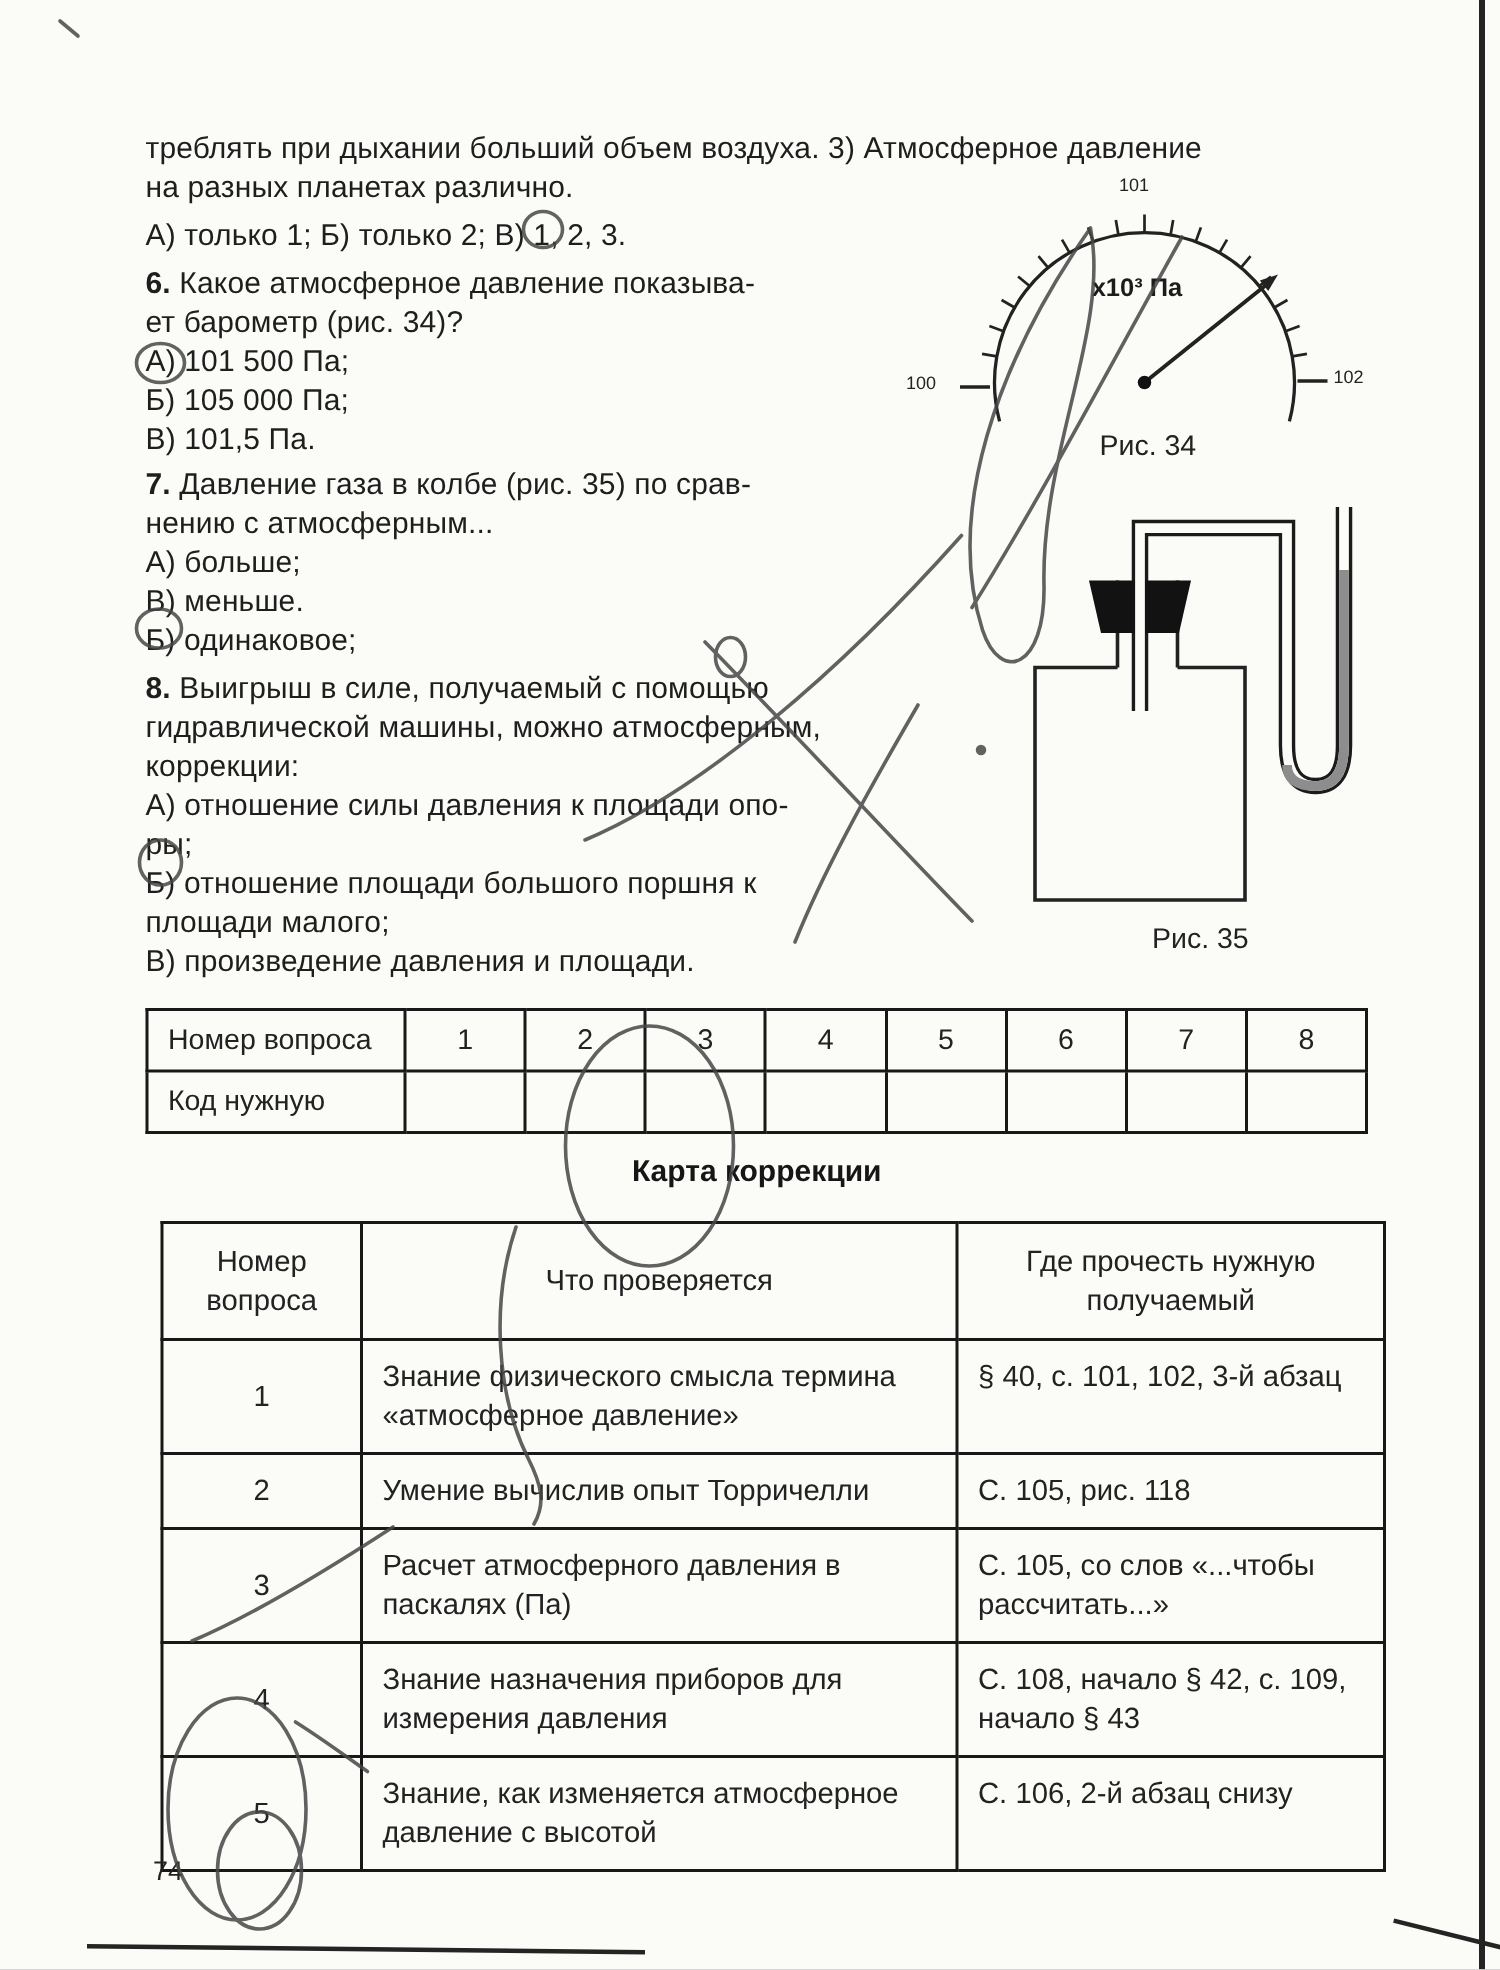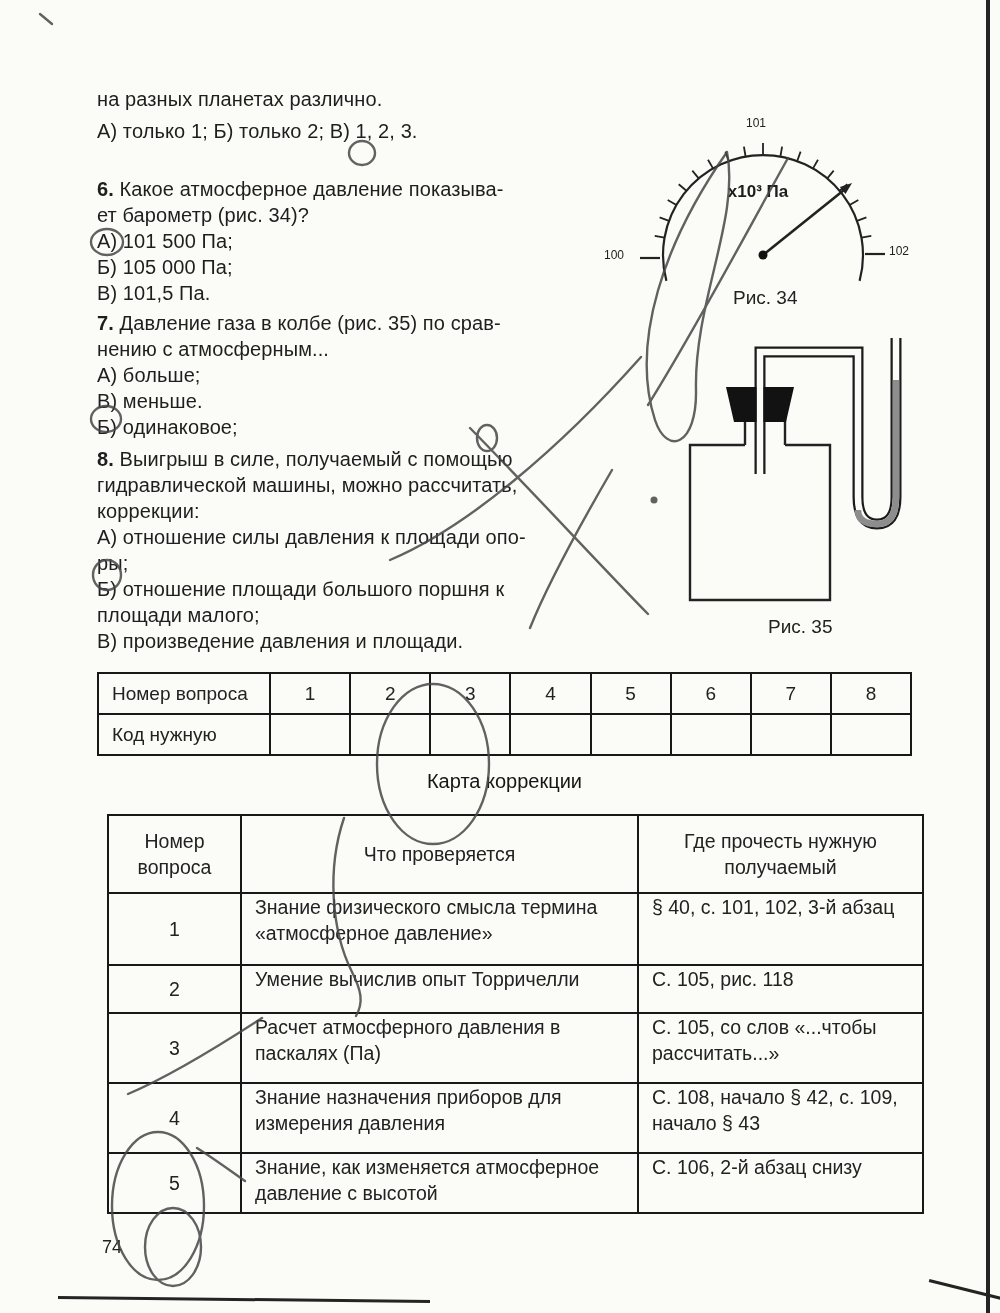--- a/index.html
+++ b/index.html
@@ -12,33 +12,34 @@
   .qnum{font-weight:bold}
   .figlabel{position:absolute;font-size:12px;color:#222}
   .figcaption{position:absolute;font-size:19px;color:#222}
   table{border-collapse:collapse;table-layout:fixed;position:absolute;background:transparent}
   .anstable{width:815px}
   .anstable td{border:2px solid #181818;height:41px;font-size:19px;text-align:center;color:#222;padding:0}
   .anstable td.lbl{text-align:left;padding-left:13px}
   .corrtable{width:815px}
   .corrtable th,.corrtable td{border:2px solid #181818;font-size:19.5px;line-height:26px;color:#222;font-weight:normal}
   .corrtable th{text-align:center;vertical-align:middle;height:78px;padding:4px 12px}
-  .corrtable td{vertical-align:top;padding:0 13px;text-align:left}
+  .corrtable td{vertical-align:top;padding:11px 13px;text-align:left}
   .corrtable td.num{text-align:center;vertical-align:middle;padding:0}
-  .map-title{position:absolute;font-weight:normal;font-size:20px;text-align:center;color:#161616}
+  .map-title{position:absolute;font-weight:bold;font-size:20px;text-align:center;color:#161616}
   .page-num{position:absolute;font-size:18px;color:#222}
   .pen{position:absolute;left:0;top:0;pointer-events:none;z-index:6}
   .edge{position:absolute;background:#242424}
 </style>
 </head>
 <body>
 
 <div class="page">
 
   <div class="abs body-text" style="left:97px;top:86px;width:830px">
+    <div class="qline">треблять при дыхании больший объем воздуха. 3) Атмосферное давление</div>
     <div class="qline">на разных планетах различно.</div>
     <div class="qline" style="margin-top:6px">А) только 1; Б) только 2; В) 1, 2, 3.</div>
   </div>
 
   <div class="abs body-text" style="left:97px;top:176px;width:540px">
     <div class="qline"><span class="qnum">6.</span> <span>Какое атмосферное давление показыва-</span></div>
     <div class="qline">ет барометр (рис. 34)?</div>
     <div class="qline">А) 101 500 Па;</div>
     <div class="qline">Б) 105 000 Па;</div>
     <div class="qline">В) 101,5 Па.</div>
@@ -95,21 +96,21 @@
 
     <path d="M65,113 L10,113 L10,268 L150,268 L150,113 L105,113 M65,113 L65,55 M105,113 L105,55" fill="none" stroke="#222" stroke-width="2.4"></path>
 
     <polygon points="46,55 76.5,55 76.5,90 54,90" fill="#121212"></polygon>
     <polygon points="83.5,55 114,55 106,90 83.5,90" fill="#121212"></polygon>
   </svg>
   <div class="figcaption" style="left:768px;top:616px">Рис. 35</div>
 
   <div class="abs body-text" style="left:97px;top:446px;width:545px">
     <div class="qline"><span class="qnum">8.</span> <span>Выигрыш в силе, получаемый с помощью</span></div>
-    <div class="qline">гидравлической машины, можно рассчитать,</div>
+    <div class="qline">гидравлической машины, можно атмосферным,</div>
     <div class="qline">коррекции:</div>
     <div class="qline">А) отношение силы давления к площади опо-</div>
     <div class="qline">ры;</div>
     <div class="qline">Б) отношение площади большого поршня к</div>
     <div class="qline">площади малого;</div>
     <div class="qline">В) произведение давления и площади.</div>
   </div>
 
   <table class="anstable" style="left:97px;top:672px">
     <colgroup>

